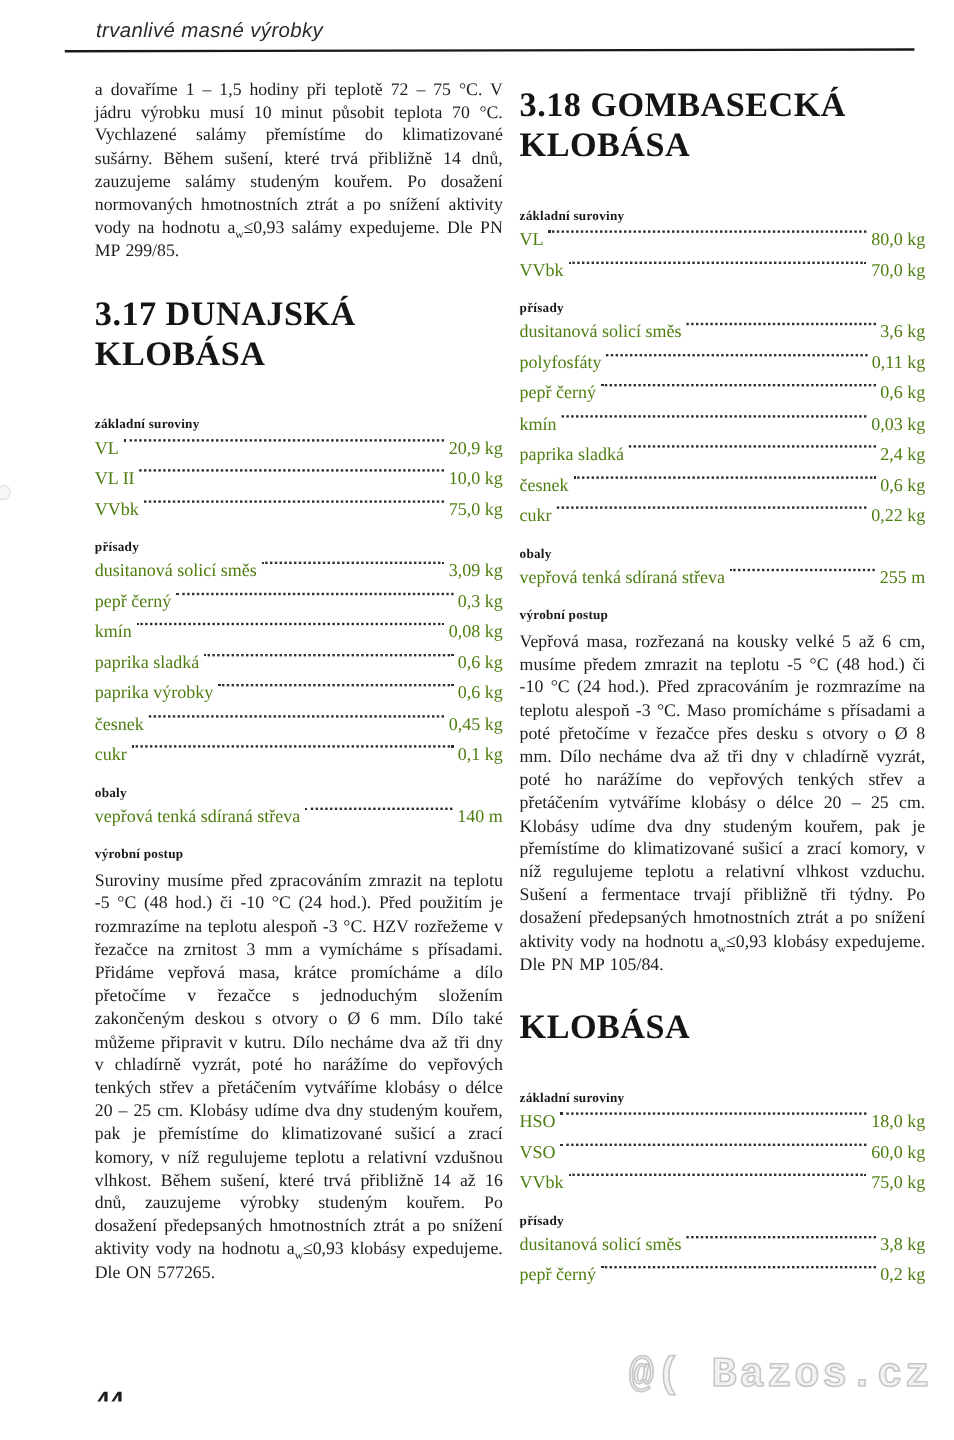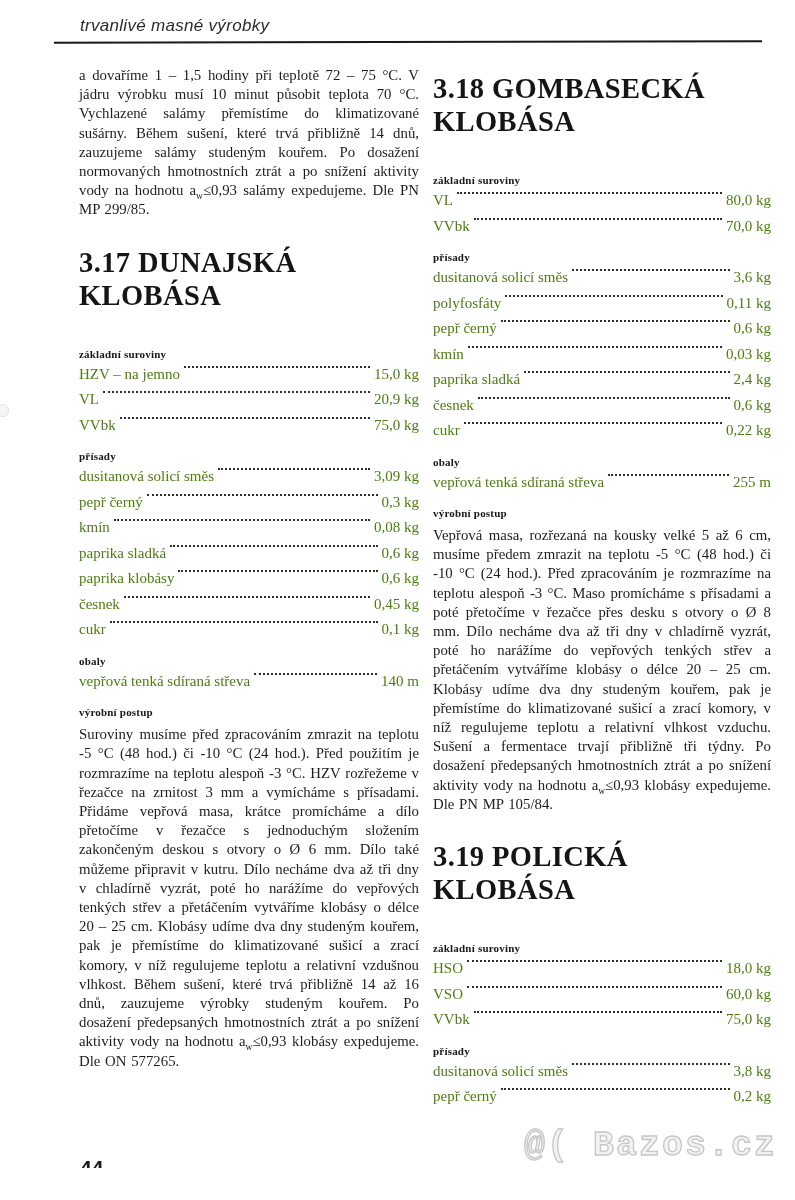--- a/index.html
+++ b/index.html
@@ -94,31 +94,31 @@
   <div class="col col-left">
 
     <p class="body-text">a dovaříme 1 – 1,5 hodiny při teplotě 72 – 75 °C. V jádru výrobku musí 10 minut působit teplota 70 °C. Vychlazené salámy přemístíme do klimatizované sušárny. Během sušení, které trvá přibližně 14 dnů, zauzujeme salámy studeným kouřem. Po dosažení normovaných hmotnostních ztrát a po snížení aktivity vody na hodnotu a<sub>w</sub>≤0,93 salámy expedujeme. Dle PN MP 299/85.</p>
 
     <h2 class="section-title">
       <span>3.17 DUNAJSKÁ</span>
       <span>KLOBÁSA</span>
     </h2>
 
     <div class="group-head">základní suroviny</div>
-    <div class="dotrow">
-        <span class="lbl">HZV – na jemno</span>
-        <span class="leader"></span>
-        <span class="val">15,0 kg</span>
-      </div>
       <div class="dotrow">
         <span class="lbl">VL</span>
         <span class="leader"></span>
         <span class="val">20,9 kg</span>
       </div>
       <div class="dotrow">
+        <span class="lbl">VL II</span>
+        <span class="leader"></span>
+        <span class="val">10,0 kg</span>
+      </div>
+      <div class="dotrow">
         <span class="lbl">VVbk</span>
         <span class="leader"></span>
         <span class="val">75,0 kg</span>
       </div>
 
     <div class="group-head">přísady</div>
     <div class="dotrow">
         <span class="lbl">dusitanová solicí směs</span>
         <span class="leader"></span>
         <span class="val">3,09 kg</span>
@@ -132,21 +132,21 @@
         <span class="lbl">kmín</span>
         <span class="leader"></span>
         <span class="val">0,08 kg</span>
       </div>
       <div class="dotrow">
         <span class="lbl">paprika sladká</span>
         <span class="leader"></span>
         <span class="val">0,6 kg</span>
       </div>
       <div class="dotrow">
-        <span class="lbl">paprika klobásy</span>
+        <span class="lbl">paprika výrobky</span>
         <span class="leader"></span>
         <span class="val">0,6 kg</span>
       </div>
       <div class="dotrow">
         <span class="lbl">česnek</span>
         <span class="leader"></span>
         <span class="val">0,45 kg</span>
       </div>
       <div class="dotrow">
         <span class="lbl">cukr</span>
@@ -226,21 +226,20 @@
     <div class="dotrow">
         <span class="lbl">vepřová tenká sdíraná střeva</span>
         <span class="leader"></span>
         <span class="val">255 m</span>
       </div>
 
     <div class="group-head">výrobní postup</div>
     <p class="body-text postup-par">Vepřová masa, rozřezaná na kousky velké 5 až 6 cm, musíme předem zmrazit na teplotu -5 °C (48 hod.) či -10 °C (24 hod.). Před zpracováním je rozmrazíme na teplotu alespoň -3 °C. Maso promícháme s přísadami a poté přetočíme v řezačce přes desku s otvory o Ø 8 mm. Dílo necháme dva až tři dny v chladírně vyzrát, poté ho narážíme do vepřových tenkých střev a přetáčením vytváříme klobásy o délce 20 – 25 cm. Klobásy udíme dva dny studeným kouřem, pak je přemístíme do klimatizované sušicí a zrací komory, v níž regulujeme teplotu a relativní vlhkost vzduchu. Sušení a fermentace trvají přibližně tři týdny. Po dosažení předepsaných hmotnostních ztrát a po snížení aktivity vody na hodnotu a<sub>w</sub>≤0,93 klobásy expedujeme. Dle PN MP 105/84.</p>
 
     <h2 class="section-title">
-      <span>3.19 POLICKÁ</span>
       <span>KLOBÁSA</span>
     </h2>
 
     <div class="group-head">základní suroviny</div>
     <div class="dotrow">
         <span class="lbl">HSO</span>
         <span class="leader"></span>
         <span class="val">18,0 kg</span>
       </div>
       <div class="dotrow">

